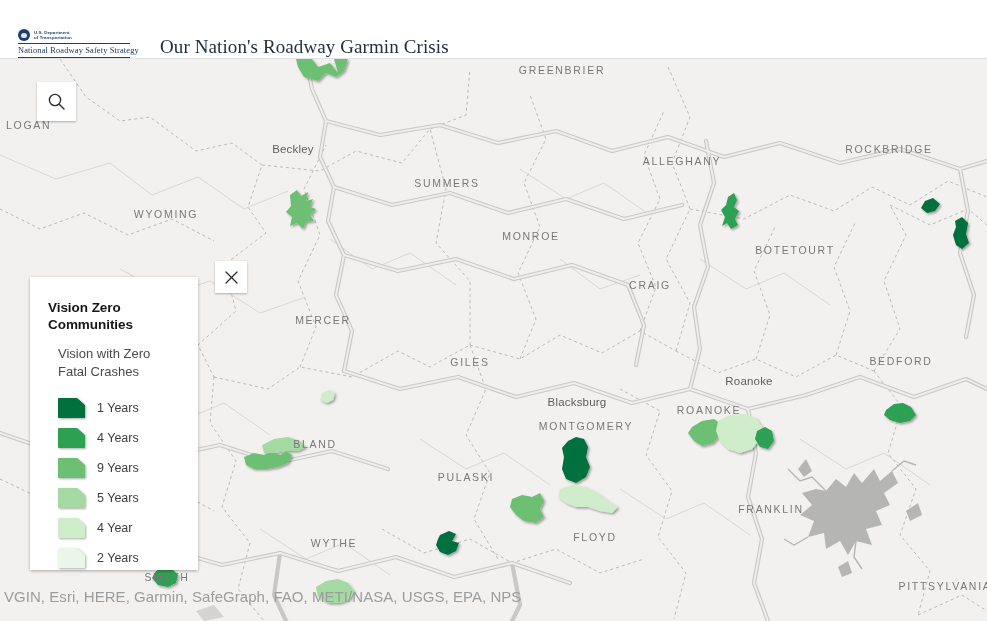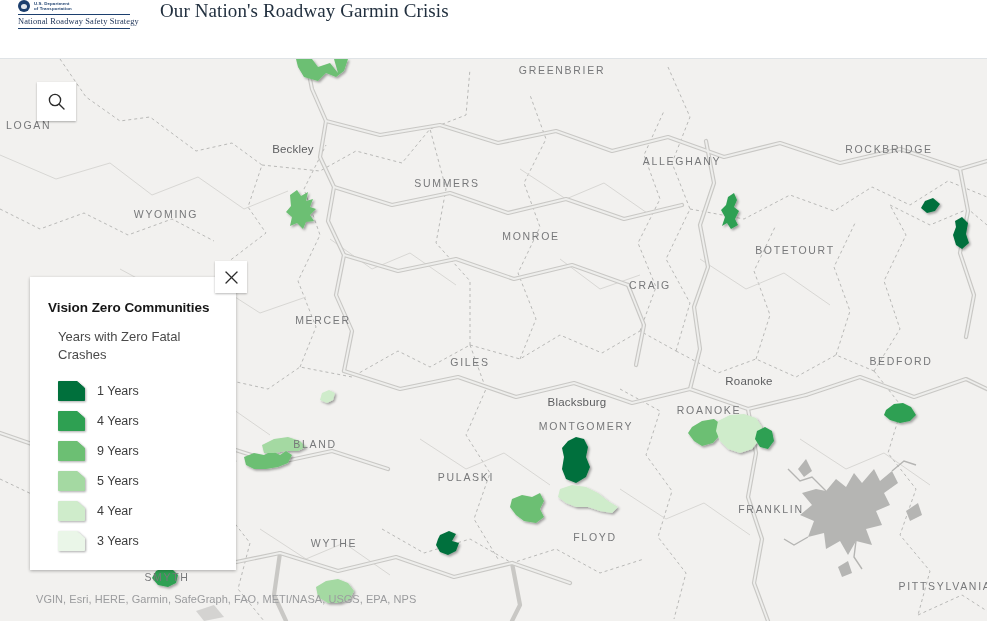--- a/index.html
+++ b/index.html
@@ -23,21 +23,21 @@
   
   #header {
     position: absolute;
     top: 0; left: 0;
     width: 987px;
     height: 59px;
     background: #ffffff;
     border-bottom: 1px solid #dfe3e6;
     box-sizing: border-box;
     display: flex;
-    align-items: flex-start;
+    align-items: flex-end;
     z-index: 40;
   }
 
   #logo-block {
     margin-left: 18px;
     width: 112px;
     flex: 0 0 auto;
     user-select: none;
   }
   .logo-top-row {
@@ -132,21 +132,21 @@
     justify-content: center;
     cursor: pointer;
     z-index: 30;
   }
 
   
   #legend-panel {
     position: absolute;
     left: 30px;
     top: 277px;
-    width: 206px;
+    width: 168px;
     height: 293px;
     background: #ffffff;
     box-shadow: 0 1px 3px rgba(0,0,0,.30);
     z-index: 28;
     box-sizing: border-box;
     padding: 22px 24px 0 18px;
   }
   #legend-title {
     font-size: 13.5px;
     font-weight: bold;
@@ -196,23 +196,23 @@
     display: flex;
     align-items: center;
     justify-content: center;
     cursor: pointer;
     z-index: 32;
   }
 
   
   #attribution {
     position: absolute;
-    left: 36px;
+    left: 4px;
     bottom: 16px;
-    font-size: 11px;
+    font-size: 15px;
     color: #9b9c9e;
     letter-spacing: .05px;
     white-space: nowrap;
     z-index: 25;
     user-select: none;
   }
 </style>
 </head>
 <body>
 
@@ -432,21 +432,21 @@
 
   <div id="search-widget">
     <svg width="19" height="19" viewBox="0 0 19 19">
       <circle cx="8" cy="8" r="5.6" fill="none" stroke="#2b2b2b" stroke-width="1.35"></circle>
       <line x1="12.2" y1="12.2" x2="17" y2="17" stroke="#2b2b2b" stroke-width="1.35" stroke-linecap="round"></line>
     </svg>
   </div>
 
   <div id="legend-panel">
     <div id="legend-title">Vision Zero Communities</div>
-    <div id="legend-subtitle">Years with Zero Fatal Crashes</div>
+    <div id="legend-subtitle">Vision with Zero Fatal Crashes</div>
 
     <ul class="legend-list">
       <li class="legend-row">
         <span class="legend-swatch">
           <svg width="27" height="20" viewBox="0 0 27 20">
               <polygon points="0.5,0.5 19,0.5 26.5,7 26.5,19.5 0.5,19.5" fill="#00703c" stroke="#00703c" stroke-width="1"></polygon>
             </svg>
         </span>
         <span class="legend-label">1 Years</span>
       </li>
@@ -481,21 +481,21 @@
             </svg>
         </span>
         <span class="legend-label">4 Year</span>
       </li>
       <li class="legend-row">
         <span class="legend-swatch">
           <svg width="27" height="20" viewBox="0 0 27 20">
               <polygon points="0.5,0.5 19,0.5 26.5,7 26.5,19.5 0.5,19.5" fill="#eaf6e8" stroke="#eaf6e8" stroke-width="1"></polygon>
             </svg>
         </span>
-        <span class="legend-label">3 Years</span>
+        <span class="legend-label">2 Years</span>
       </li>
     </ul>
   </div>
 
   <div id="legend-close">
     <svg width="13" height="13" viewBox="0 0 13 13">
       <line x1="1" y1="1" x2="12" y2="12" stroke="#2b2b2b" stroke-width="1.3" stroke-linecap="round"></line>
       <line x1="12" y1="1" x2="1" y2="12" stroke="#2b2b2b" stroke-width="1.3" stroke-linecap="round"></line>
     </svg>
   </div>

